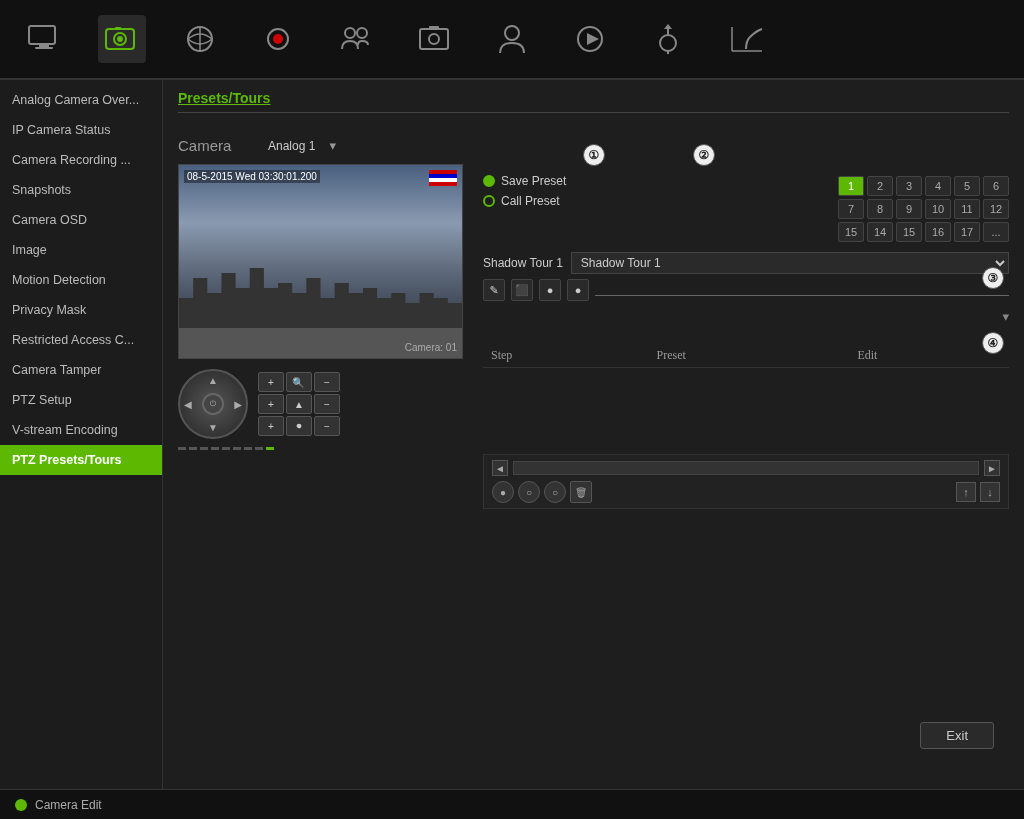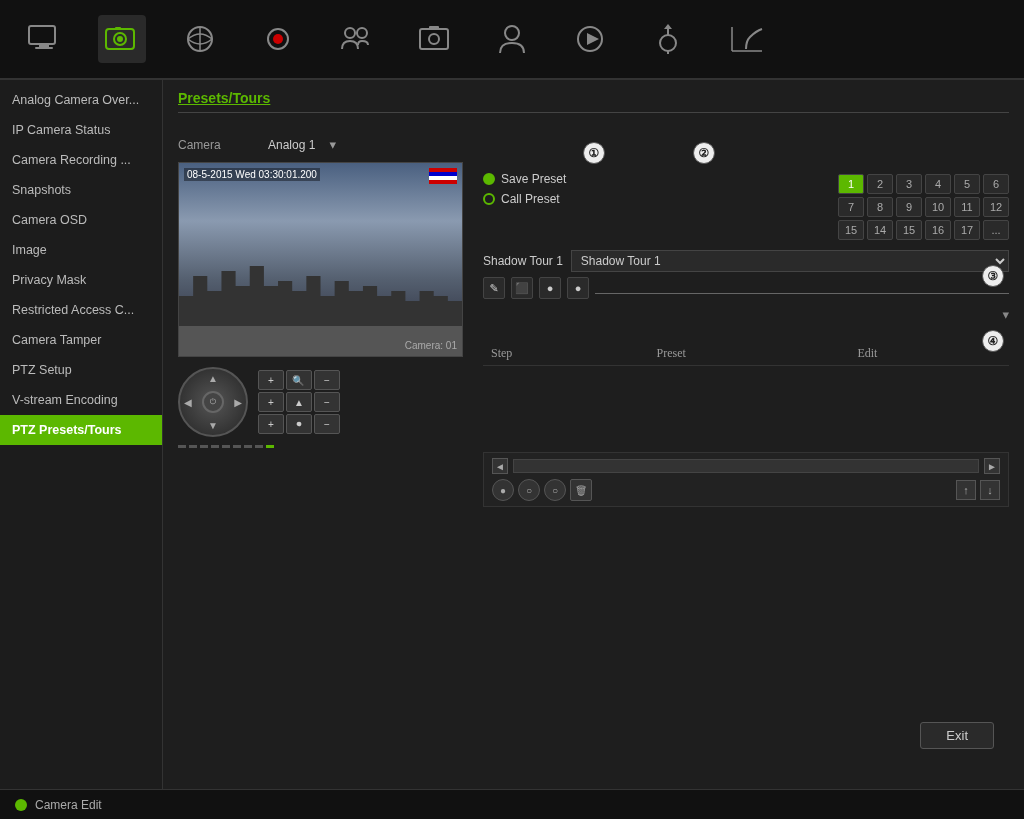--- a/index.html
+++ b/index.html
@@ -82,21 +82,21 @@
       margin-bottom: 24px;
       text-decoration: underline;
     }
 
     .camera-row {
       display: flex;
       align-items: center;
       margin-bottom: 10px;
       gap: 10px;
     }
-    .camera-label { color: #999; font-size: 12px; min-width: 80px; }
+    .camera-label { color: #999; font-size: 15px; min-width: 80px; }
     .camera-value { color: #ccc; font-size: 12px; }
     .dropdown-arrow { color: #999; margin-left: 4px; }
 
     .content-body {
       display: flex;
       gap: 15px;
     }
 
     
     .video-panel {
@@ -515,20 +515,21 @@
 
 <div id="main">
 
   <div id="sidebar">
     <div class="sidebar-item">Analog Camera Over...</div>
     <div class="sidebar-item">IP Camera Status</div>
     <div class="sidebar-item">Camera Recording ...</div>
     <div class="sidebar-item">Snapshots</div>
     <div class="sidebar-item">Camera OSD</div>
     <div class="sidebar-item">Image</div>
+    <div class="sidebar-item">Motion Detection</div>
     <div class="sidebar-item">Privacy Mask</div>
     <div class="sidebar-item">Restricted Access C...</div>
     <div class="sidebar-item">Camera Tamper</div>
     <div class="sidebar-item">PTZ Setup</div>
     <div class="sidebar-item">V-stream Encoding</div>
     <div class="sidebar-item active">PTZ Presets/Tours</div>
   </div>
 
   <div id="content">
     <div class="page-title">Presets/Tours</div>

